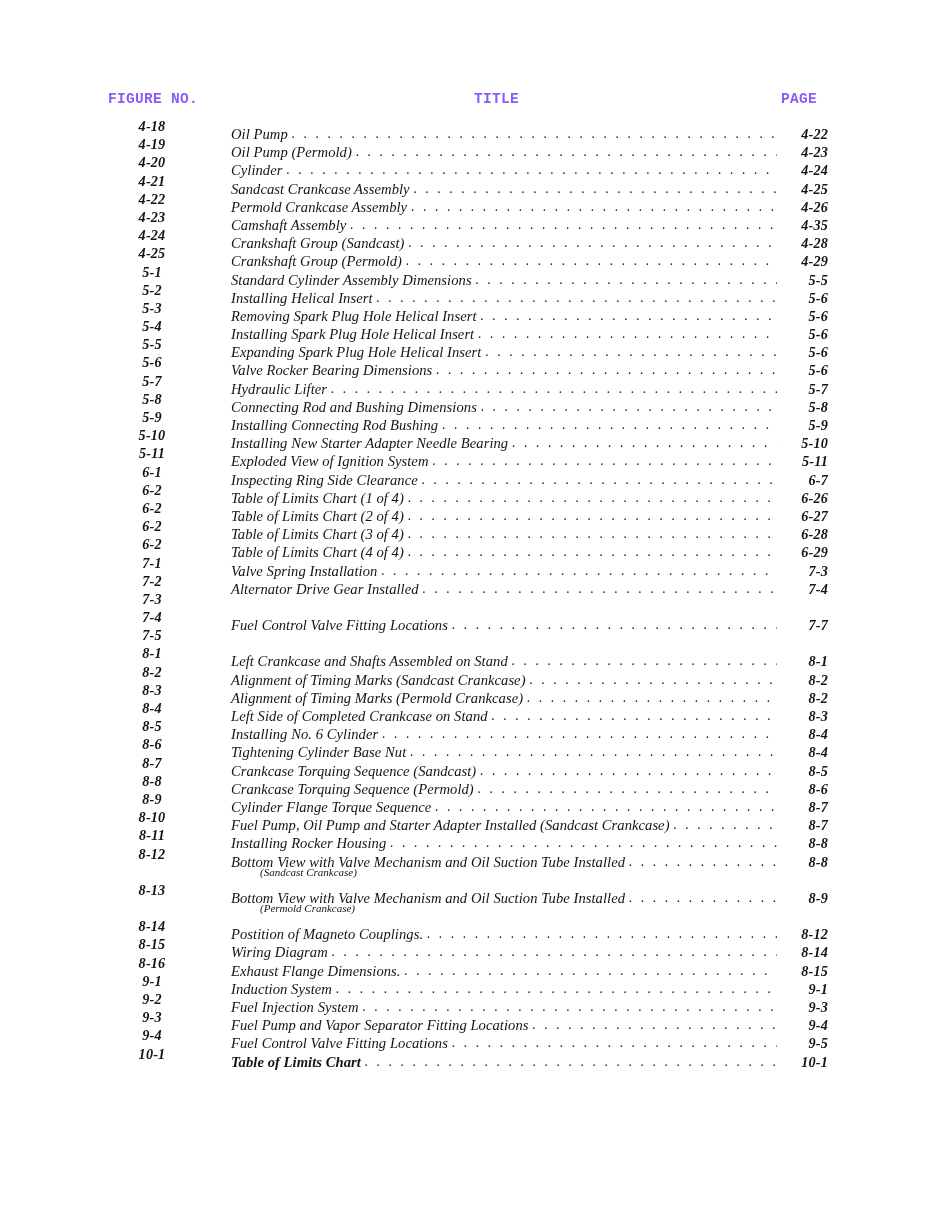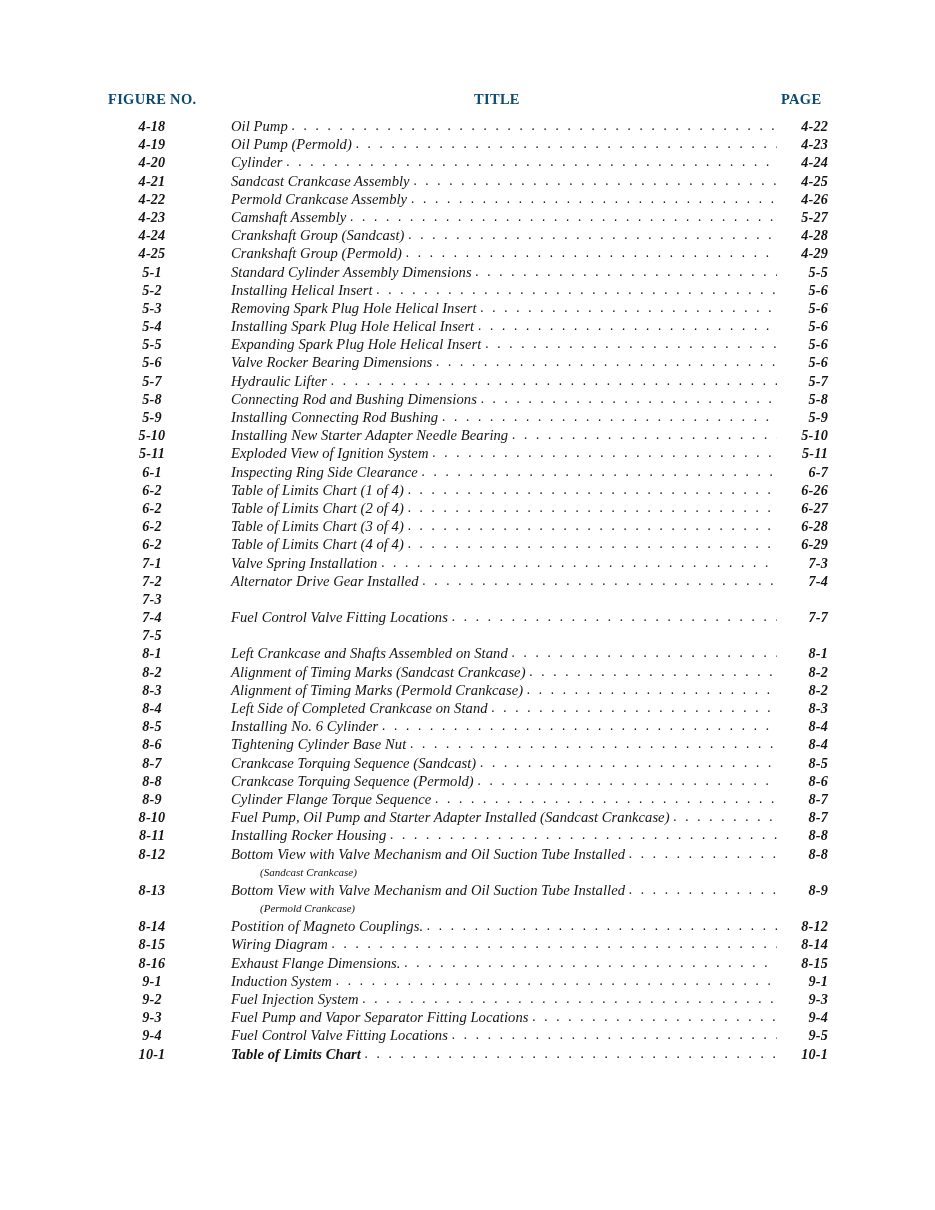--- a/index.html
+++ b/index.html
@@ -29,25 +29,25 @@
   
   .header-row {
     position: absolute;
     left: 108px;
     top: 91px;
     width: 720px;
     height: 20px;
   }
   .hdr {
     position: absolute;
-    font-family: Liberation Serif, serif;
+    font-family: Liberation Mono, monospace;
     font-weight: bold;
     font-size: 14.5px;
     letter-spacing: 0.3px;
-    color: #0c4a6e;
+    color: #8b5cf6;
     white-space: nowrap;
     line-height: 17px;
   }
   .hdr-figure { left: 0px;   top: 0px; }
   .hdr-title  { left: 332px; top: 0px; margin-left: 34px; }
   .hdr-page   { left: 673px; top: 0px; }
 
   
   .toc {
     position: absolute;
@@ -79,21 +79,21 @@
     font-weight: bold;
     font-size: 14.2px;
     letter-spacing: 0.2px;
     white-space: nowrap;
   }
 
   
   .line {
     position: absolute;
     left: 123px;
-    top: 0px;
+    top: 8px;
     right: 0px;
     display: flex;
     align-items: flex-start;
     white-space: nowrap;
   }
   .line .ttl {
     flex: 0 0 auto;
     white-space: nowrap;
     letter-spacing: 0.05px;
   }
@@ -184,21 +184,21 @@
           <span class="ttl">Permold Crankcase Assembly</span>
           <span class="leader"></span>
           <span class="pg">4-26</span>
         </div>
       </div>
       <div class="entry">
         <div class="fignum">4-23</div>
         <div class="line">
           <span class="ttl">Camshaft Assembly</span>
           <span class="leader"></span>
-          <span class="pg">5-27</span>
+          <span class="pg">4-35</span>
         </div>
       </div>
       <div class="entry">
         <div class="fignum">4-24</div>
         <div class="line">
           <span class="ttl">Crankshaft Group (Sandcast)</span>
           <span class="leader"></span>
           <span class="pg">4-28</span>
         </div>
       </div>

